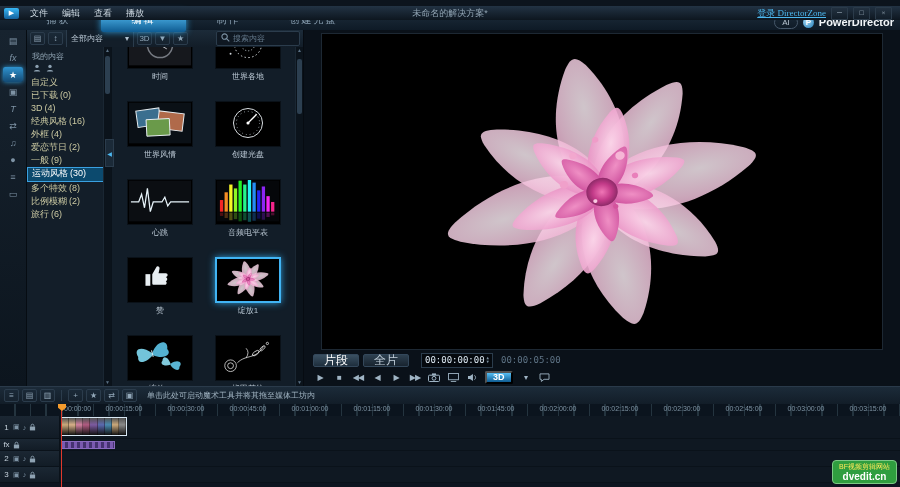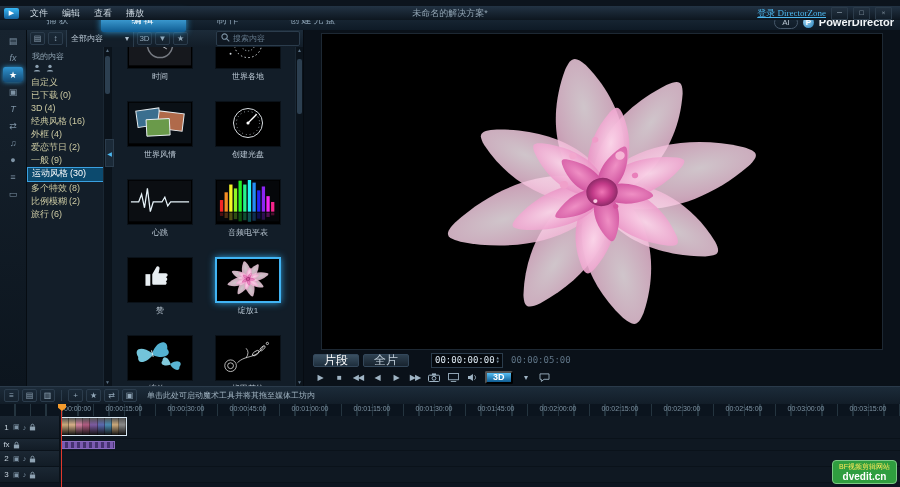--- a/index.html
+++ b/index.html
@@ -68,21 +68,21 @@
   .cap{font-size:8px;color:#b9c6d2;margin-top:2px;height:12px;line-height:12px;}
   
   .preview-panel{position:absolute;left:303px;top:0;right:0;bottom:0;background:#0a1119;border-left:1px solid #060b11;}
   .video-area{position:absolute;left:17px;right:17px;top:3px;height:315px;background:#000;border:1px solid #1d2833;
               display:flex;align-items:center;justify-content:center;overflow:hidden;}
   .ctrl1{position:absolute;left:0;right:0;top:322px;height:16px;display:flex;align-items:center;gap:4px;padding:0 9px;}
   .seg-btn{height:13px;padding:0 10px;font-size:12px;color:#c2cfda;background:linear-gradient(#2e4050,#18242f);
            border:1px solid #33475a;border-radius:2px;line-height:11px;}
   .seg-btn.active{background:linear-gradient(#3a5062,#1e2e3c);color:#fff;}
   .timecode{height:13px;background:#05090e;border:1px solid #2b3c4c;color:#dce8f2;
-            font-family:"DejaVu Sans Mono",monospace;font-size:9px;padding:0 3px;display:flex;align-items:center;gap:2px;margin-left:18px;}
+            font-family:"DejaVu Sans Mono",monospace;font-size:9px;padding:0 3px;display:flex;align-items:center;gap:2px;margin-left:8px;}
   .spin{display:flex;flex-direction:column;font-size:4px;color:#7e93a3;line-height:4px;}
   .duration{font-size:9px;color:#5f7486;font-family:"DejaVu Sans Mono",monospace;margin-left:4px;}
   .ctrl2{position:absolute;left:0;right:0;top:338px;height:18px;display:flex;align-items:center;gap:7px;padding:0 10px;}
   .tr-btn{min-width:12px;height:14px;color:#9fb4c4;font-size:8px;display:flex;align-items:center;justify-content:center;letter-spacing:-1px;}
   .btn-3d{height:13px;padding:0 6px;background:linear-gradient(#55bef4,#0f5c92);border-radius:2px;color:#fff;
           font-weight:bold;font-size:9px;display:flex;align-items:center;letter-spacing:0;}
   
   .timeline{position:absolute;left:0;right:0;top:386px;bottom:0;background:#0d1520;border-top:1px solid #2a3a4a;}
   .tl-toolbar{height:17px;display:flex;align-items:center;gap:4px;padding:0 4px;
               background:linear-gradient(#1c2b39,#121d28);border-bottom:1px solid #0a121a;}

